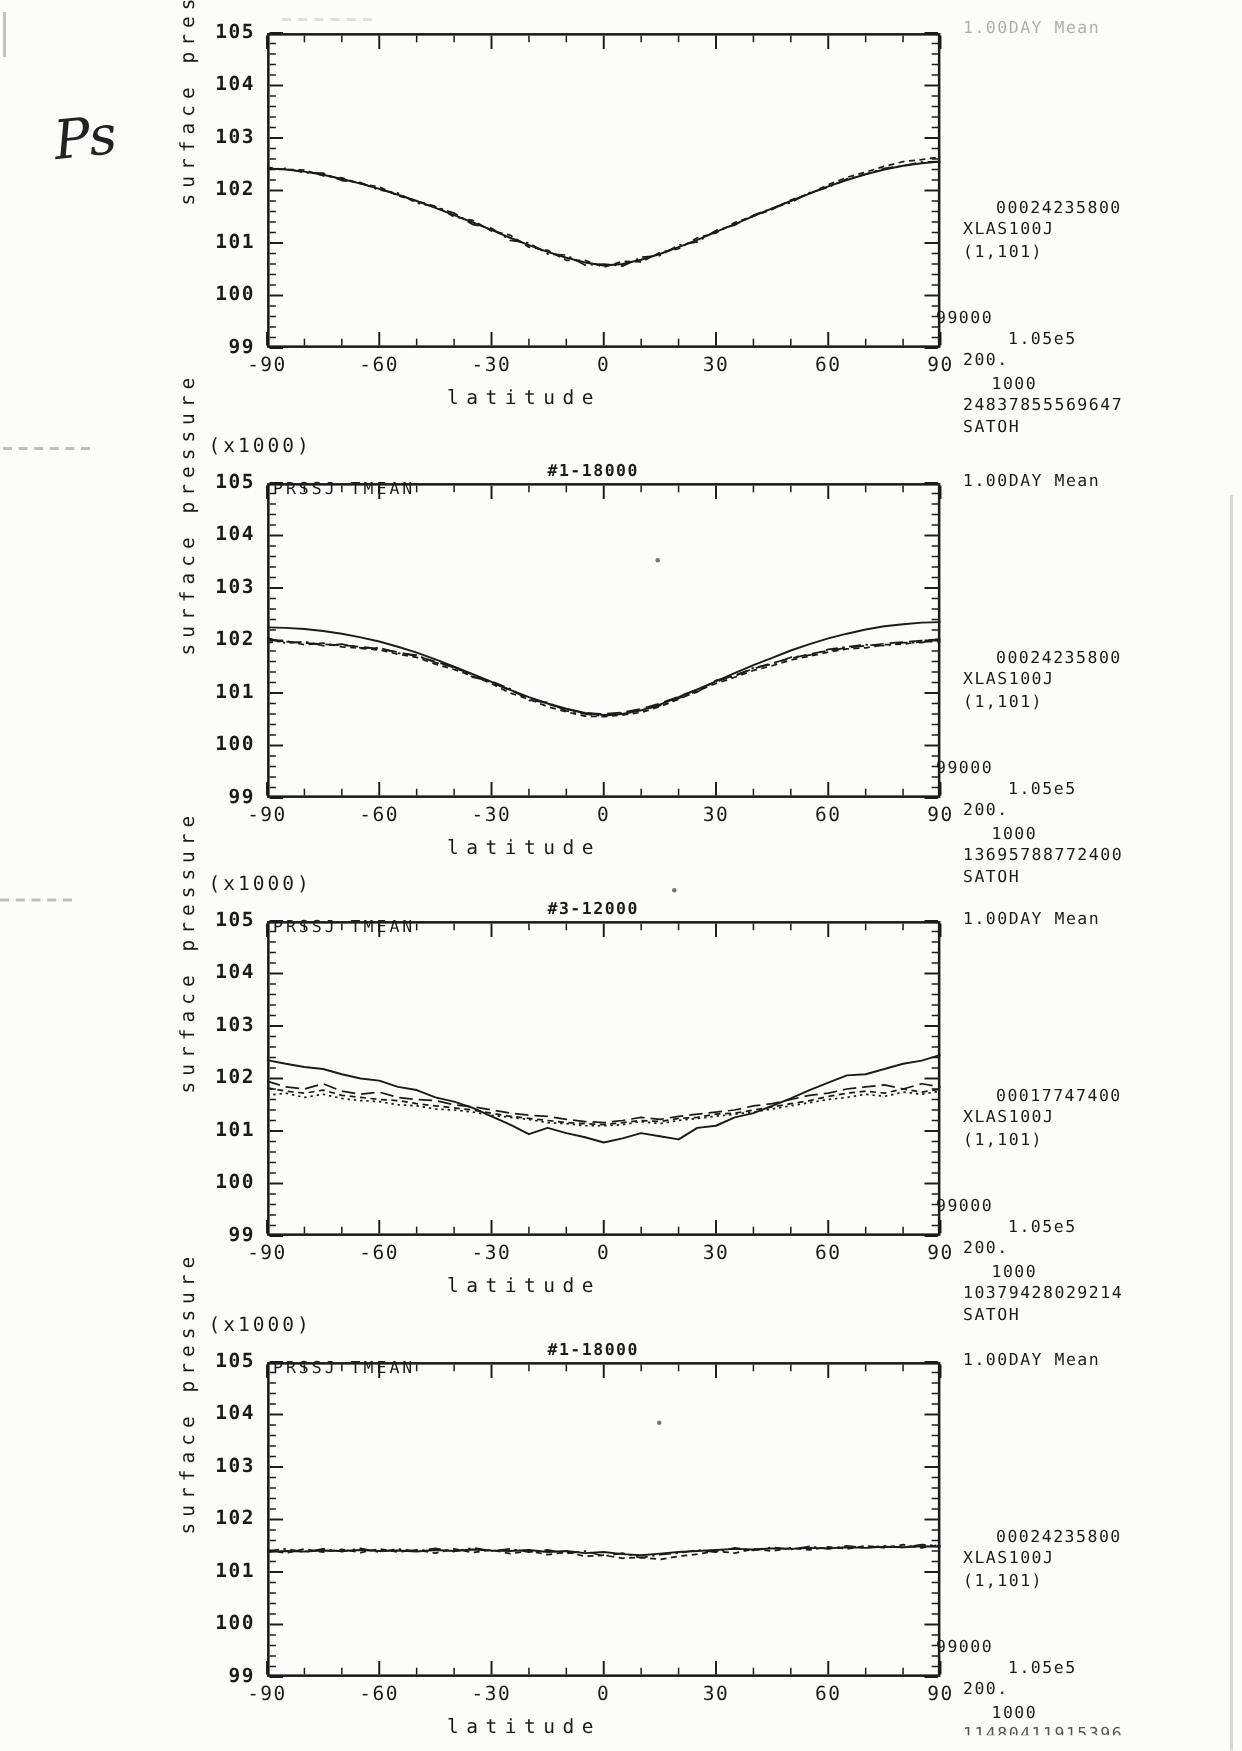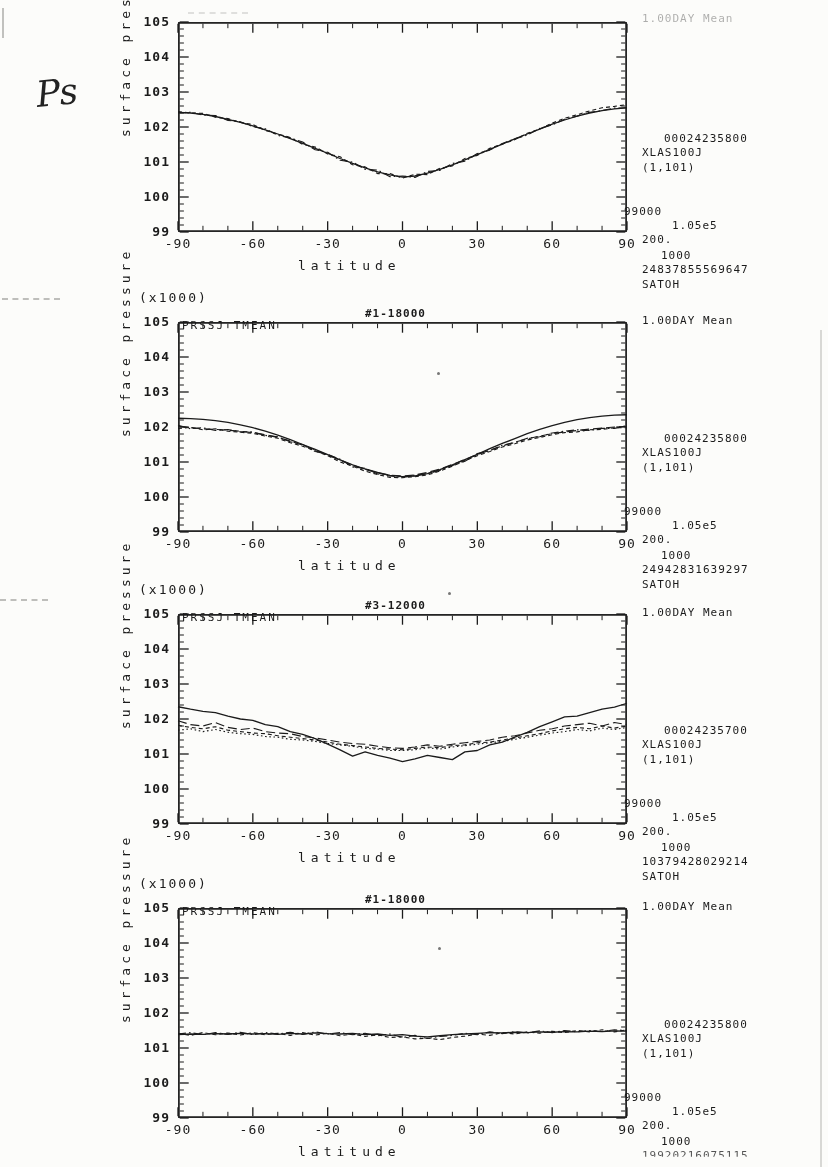--- a/index.html
+++ b/index.html
@@ -316,21 +316,21 @@
       <polyline points="0.0,103.25 12.5,106.75 24.9,105.70 37.4,108.50 49.9,107.45 62.4,109.90 74.8,109.90 87.3,113.40 99.8,114.80 112.3,119.70 124.7,122.50 137.2,129.50 149.7,132.30 162.1,137.20 174.6,144.90 187.1,146.30 199.6,151.90 212.0,154.00 224.5,155.40 237.0,153.30 249.4,151.55 261.9,148.40 274.4,143.50 286.9,139.30 299.3,131.60 311.8,128.80 324.3,123.20 336.8,120.75 349.2,116.20 361.7,114.80 374.2,110.95 386.6,109.20 399.1,107.80 411.6,108.50 424.1,106.40 436.5,106.40 449.0,103.60" fill="none" stroke="#1b1b1b" stroke-width="1.15" stroke-linejoin="round" stroke-dasharray="8,3,1.6,3"></polyline>
     </svg>
   <div class="ann">
     <div class="ann-id">00024235800</div>
     <div class="ann-code">XLAS100J</div>
     <div class="ann-dims">(1,101)</div>
     <div class="ann-l0">99000</div>
     <div class="ann-l1">1.05e5</div>
     <div class="ann-l2">200.</div>
     <div class="ann-l3">1000</div>
-    <div class="ann-dt">24942831639297</div>
+    <div class="ann-dt">13695788772400</div>
     <div class="ann-author">SATOH</div>
   </div>
 <div class="tick-label y-tick" style="top: 314px;">105</div>
     <div class="tick-label y-tick" style="top: 349px;">104</div>
     <div class="tick-label y-tick" style="top: 384px;">103</div>
     <div class="tick-label y-tick" style="top: 419px;">102</div>
     <div class="tick-label y-tick" style="top: 454px;">101</div>
     <div class="tick-label y-tick" style="top: 489px;">100</div>
     <div class="tick-label y-tick" style="top: 524px;">99</div>
     <div class="tick-label x-tick" style="left: 156px; top: 536px;">-90</div>
@@ -450,21 +450,21 @@
       <line x1="1.7" y1="7.000000000000099" x2="5.9" y2="7.000000000000099" stroke="#1b1b1b" stroke-width="1"></line>
       <line x1="447.3" y1="7.000000000000099" x2="443.1" y2="7.000000000000099" stroke="#1b1b1b" stroke-width="1"></line>
       <line x1="1.7" y1="0" x2="10.7" y2="0" stroke="#1b1b1b" stroke-width="1.3"></line>
       <line x1="447.3" y1="0" x2="438.3" y2="0" stroke="#1b1b1b" stroke-width="1.3"></line>
       <polyline points="0.0,92.75 12.5,95.20 24.9,97.30 37.4,98.70 49.9,102.20 62.4,105.00 74.8,106.40 87.3,110.60 99.8,112.70 112.3,117.60 124.7,120.40 137.2,124.60 149.7,130.20 162.1,135.80 174.6,142.10 187.1,137.90 199.6,141.40 212.0,144.20 224.5,147.70 237.0,144.90 249.4,141.40 261.9,143.50 274.4,145.60 286.9,137.90 299.3,136.50 311.8,130.90 324.3,128.10 336.8,123.20 349.2,118.30 361.7,112.70 374.2,107.80 386.6,102.90 399.1,102.20 411.6,98.70 424.1,95.20 436.5,93.10 449.0,89.25" fill="none" stroke="#1b1b1b" stroke-width="1.3" stroke-linejoin="round"></polyline>
       <polyline points="0.0,106.75 12.5,110.60 24.9,112.00 37.4,108.50 49.9,113.40 62.4,115.50 74.8,114.10 87.3,117.60 99.8,119.00 112.3,119.70 124.7,122.50 137.2,123.90 149.7,126.00 162.1,128.10 174.6,129.50 187.1,130.20 199.6,132.30 212.0,133.70 224.5,134.40 237.0,133.00 249.4,130.90 261.9,132.30 274.4,130.20 286.9,128.80 299.3,127.40 311.8,126.00 324.3,123.20 336.8,121.80 349.2,119.00 361.7,116.20 374.2,114.80 386.6,112.00 399.1,110.60 411.6,109.20 424.1,112.00 436.5,108.50 449.0,110.60" fill="none" stroke="#1b1b1b" stroke-width="1.15" stroke-linejoin="round" stroke-dasharray="9,4"></polyline>
       <polyline points="0.0,111.30 12.5,113.40 24.9,114.80 37.4,112.70 49.9,116.20 62.4,117.60 74.8,119.00 87.3,119.70 99.8,121.80 112.3,123.20 124.7,124.60 137.2,126.00 149.7,128.10 162.1,130.20 174.6,131.60 187.1,133.00 199.6,134.40 212.0,135.10 224.5,135.80 237.0,134.40 249.4,133.00 261.9,133.70 274.4,131.60 286.9,130.90 299.3,128.80 311.8,128.10 324.3,126.00 336.8,123.90 349.2,121.80 361.7,119.70 374.2,116.90 386.6,114.80 399.1,113.40 411.6,114.80 424.1,112.00 436.5,114.10 449.0,112.00" fill="none" stroke="#1b1b1b" stroke-width="1.15" stroke-linejoin="round" stroke-dasharray="4,3"></polyline>
       <polyline points="0.0,116.20 12.5,114.80 24.9,117.60 37.4,115.50 49.9,118.30 62.4,119.70 74.8,120.40 87.3,122.50 99.8,123.20 112.3,125.30 124.7,126.00 137.2,127.40 149.7,129.50 162.1,130.90 174.6,132.30 187.1,134.40 199.6,135.10 212.0,136.50 224.5,136.50 237.0,135.80 249.4,133.70 261.9,135.10 274.4,133.00 286.9,131.60 299.3,130.20 311.8,128.80 324.3,127.40 336.8,125.30 349.2,123.20 361.7,121.10 374.2,119.00 386.6,117.60 399.1,115.50 411.6,116.90 424.1,114.10 436.5,115.50 449.0,113.40" fill="none" stroke="#1b1b1b" stroke-width="1.15" stroke-linejoin="round" stroke-dasharray="1.6,2.6"></polyline>
     </svg>
   <div class="ann">
-    <div class="ann-id">00024235700</div>
+    <div class="ann-id">00017747400</div>
     <div class="ann-code">XLAS100J</div>
     <div class="ann-dims">(1,101)</div>
     <div class="ann-l0">99000</div>
     <div class="ann-l1">1.05e5</div>
     <div class="ann-l2">200.</div>
     <div class="ann-l3">1000</div>
     <div class="ann-dt">10379428029214</div>
     <div class="ann-author">SATOH</div>
   </div>
 <div class="tick-label y-tick" style="top: 606px;">105</div>
@@ -597,21 +597,21 @@
       <polyline points="0.0,126.00 12.5,124.60 24.9,126.70 37.4,124.60 49.9,126.35 62.4,124.25 74.8,126.70 87.3,124.60 99.8,126.00 112.3,124.25 124.7,126.35 137.2,123.90 149.7,126.00 162.1,124.60 174.6,126.70 187.1,125.30 199.6,127.75 212.0,126.00 224.5,129.50 237.0,127.40 249.4,130.55 261.9,128.45 274.4,127.40 286.9,125.30 299.3,126.70 311.8,123.90 324.3,125.65 336.8,123.55 349.2,124.95 361.7,122.85 374.2,124.60 386.6,122.50 399.1,123.90 411.6,122.50 424.1,123.55 436.5,121.80 449.0,122.50" fill="none" stroke="#1b1b1b" stroke-width="1.15" stroke-linejoin="round" stroke-dasharray="8,3,1.6,3"></polyline>
     </svg>
   <div class="ann">
     <div class="ann-id">00024235800</div>
     <div class="ann-code">XLAS100J</div>
     <div class="ann-dims">(1,101)</div>
     <div class="ann-l0">99000</div>
     <div class="ann-l1">1.05e5</div>
     <div class="ann-l2">200.</div>
     <div class="ann-l3">1000</div>
-    <div class="ann-dt cut-half">19920216075115</div>
+    <div class="ann-dt cut-half">11480411915396</div>
     <div class="ann-author"></div>
   </div>
 <div class="tick-label y-tick" style="top: 900px;">105</div>
     <div class="tick-label y-tick" style="top: 935px;">104</div>
     <div class="tick-label y-tick" style="top: 970px;">103</div>
     <div class="tick-label y-tick" style="top: 1005px;">102</div>
     <div class="tick-label y-tick" style="top: 1040px;">101</div>
     <div class="tick-label y-tick" style="top: 1075px;">100</div>
     <div class="tick-label y-tick" style="top: 1110px;">99</div>
     <div class="tick-label x-tick" style="left: 156px; top: 1122px;">-90</div>

